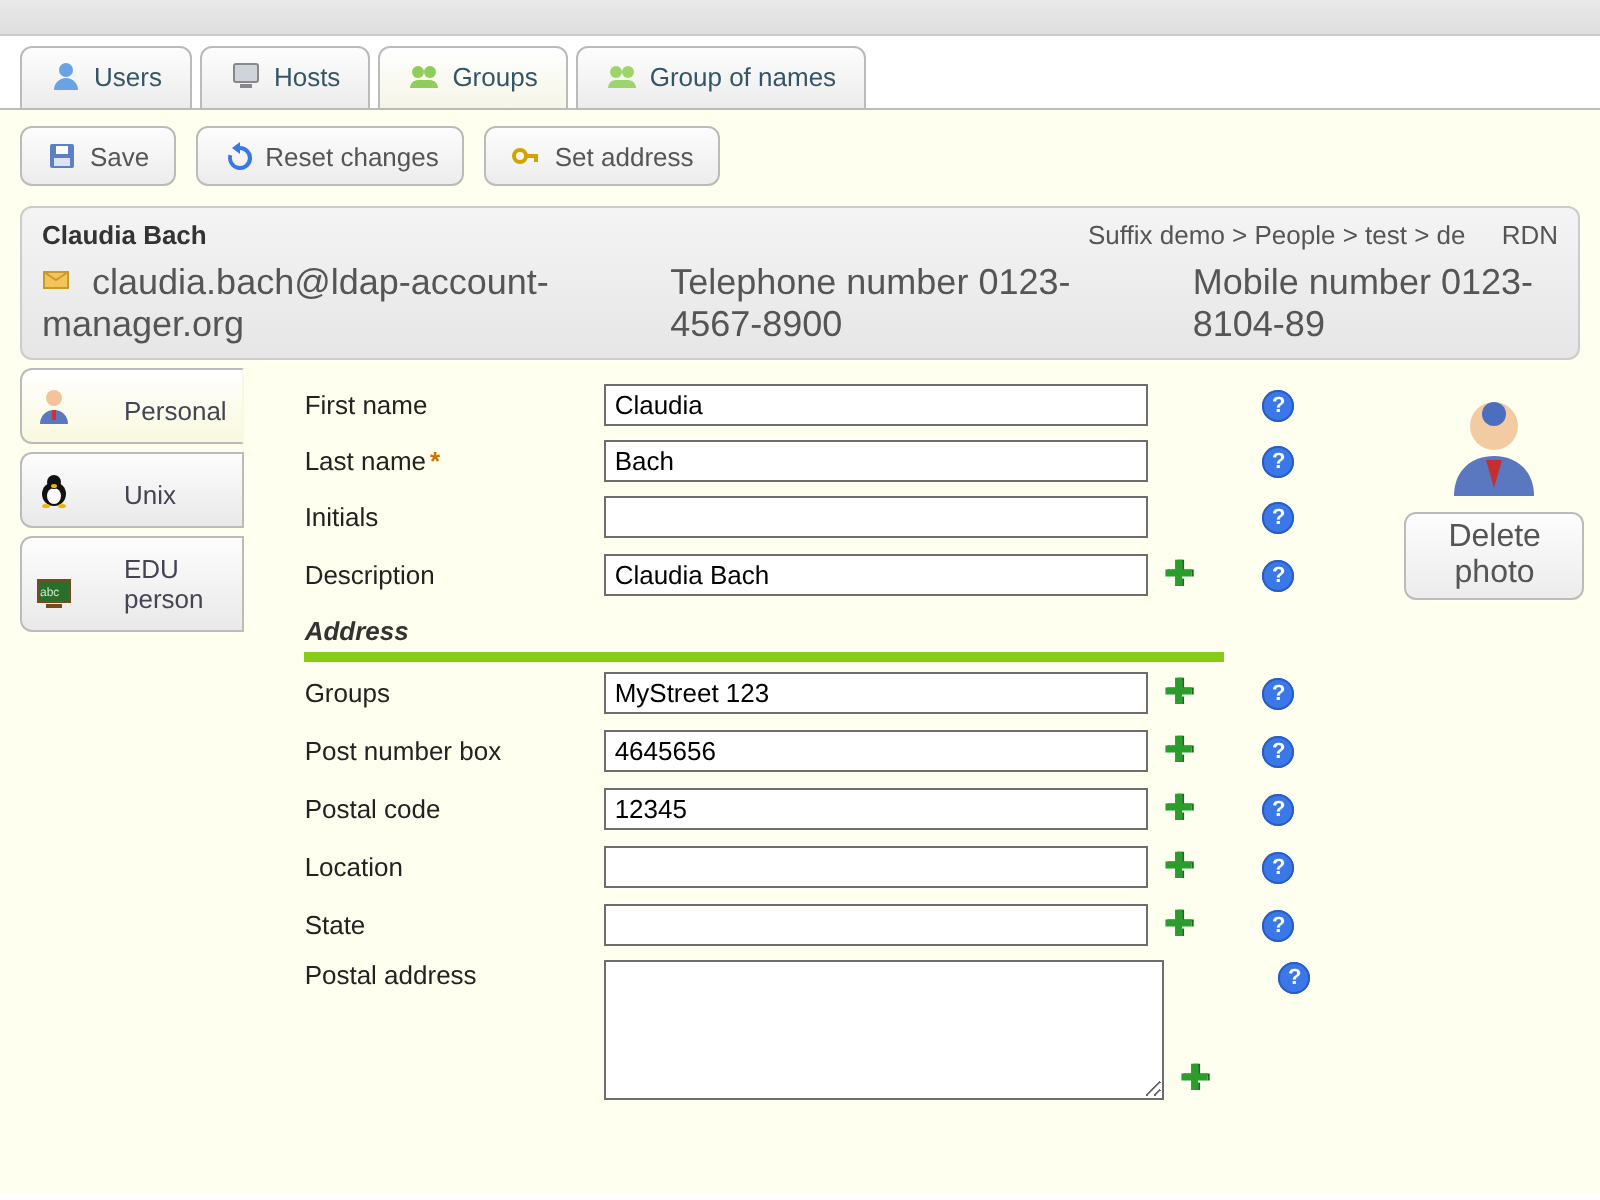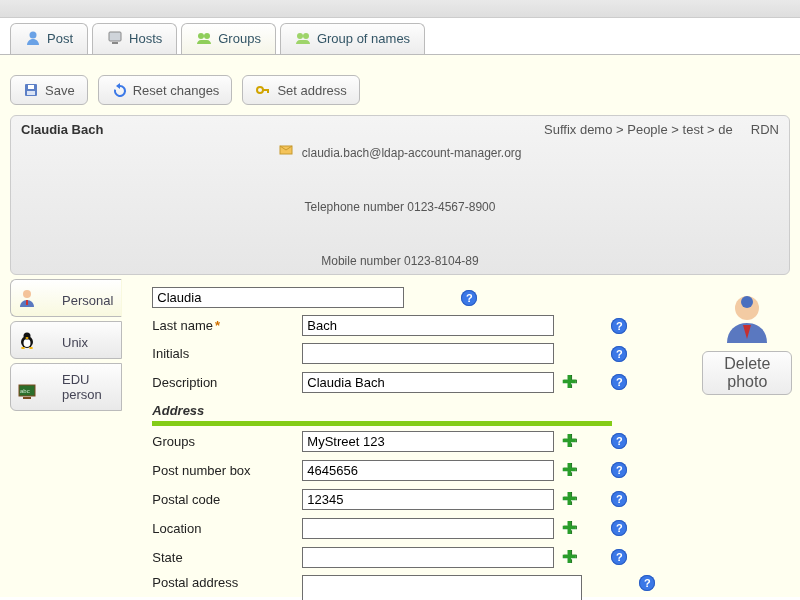--- a/index.html
+++ b/index.html
@@ -27,57 +27,57 @@
     border-bottom: none;
     border-radius: 6px 6px 0 0;
     background: linear-gradient(#fdfdfd,#ececec);
     color: #356; cursor: pointer;
     font-size: 13px;
   }
   .tab.active { background: linear-gradient(#ffffff,#f5f5e8); }
   .ticon { width:16px; height:16px; display:inline-block; }
   .ticon.user svg, .avatar svg { display:block; }
   .workarea { background:#fffff0; padding: 8px 10px 10px 10px; height: calc(600px - 18px - 40px); }
-  .actionrow { display:flex; gap:10px; margin-bottom:10px;margin-top:12px; }
+  .actionrow { display:flex; gap:10px; margin-bottom:10px; }
   .btn {
     display:flex; align-items:center; gap:6px;
     padding:6px 12px; border:1px solid #bbb; border-radius:6px;
     background:linear-gradient(#fdfdfd,#ececec);
     color:#555; cursor:pointer; font-size:13px;
   }
   .btn.small { padding:3px 10px; font-size:16px; }
   .bicon { width:16px; height:16px; display:inline-block; }
   .header {
     margin: 4px 0 4px 0;
     border:1px solid #ccc;
     border-radius:6px;
     background:linear-gradient(#f4f4f4,#e6e6e6);
     padding:6px 10px 6px 10px;
   }
   .header-line1 { display:flex; justify-content:space-between; font-size:13px; }
   .name { font-weight:bold; color:#333; }
   .crumb { color:#555; }
-  .header-line2 { display:flex; gap:40px; margin-top:6px; color:#555; font-size:12px; align-items:center;flex-direction:column;}
+  .header-line2 { display:flex; gap:40px; margin-top:6px; color:#555; font-size:18px; align-items:center;}
   .mailicon { width:14px; height:14px; display:inline-block; margin-right:6px; }
   .body { display:flex; gap:0; }
   .sidetabs { width:140px; display:flex; flex-direction:column; gap:4px; }
   .sidetab {
     display:flex; align-items:flex-end; gap:25px;
     border:1px solid #bbb; border-radius:6px 0 0 6px;
     padding:8px 8px 8px 6px; background:linear-gradient(#fdfdfd,#e9e9e9);
     cursor:pointer; color:#445;
   }
   .sidetab.active { background:linear-gradient(#fff,#f9f9df); border-right-color:#f9f9df; }
   .sticon { width:20px; height:20px; }
   .form { flex:1; padding: 8px 4px 0 30px; font-size:13px; color:#333; }
   .row { display:flex; align-items:center; margin-bottom:7px; }
   .row .label { width:150px; color:#222; }
   .row .req { color:#d07000; font-weight:bold; margin-left:2px;}
   .row input[type=text] {
-    width:252px; border:1px solid #6e6e6e; padding:2px 4px; font-size:13px;
+    width:272px; border:1px solid #6e6e6e; padding:2px 4px; font-size:13px;
     background:#fff;
   }
   .row textarea {
     width:280px; height:70px; border:1px solid #6e6e6e; padding:2px 4px; font-size:13px; background:#fff; resize:both;
   }
   .addslot { width:30px; text-align:center; }
   .helpslot { width:70px; text-align:center; }
   .plus { color:#2a9d2a; font-size:18px; cursor:pointer; text-shadow:0 1px 0 #fff,1px 0 0 #196b19; }
   .help { color:#fff; background:#3b78e7; width:16px; height:16px; border-radius:8px; display:inline-flex; align-items:center; justify-content:center; font-size:11px; font-weight:bold; cursor:pointer; box-shadow:0 0 0 1px #2a5dc1 inset;}
   .section { font-weight:bold; font-style:italic; margin:10px 0 4px 0; border-bottom:5px solid #84cc16; padding-bottom:3px; width:460px;}
@@ -95,21 +95,21 @@
 <div class="topbar"></div>
 
 <div class="tabstrip">
   <div class="tab">
     <span class="ticon">
       <svg viewBox="0 0 16 16" width="16" height="16">
           <circle cx="8" cy="5" r="3.5" fill="#6aa2e6"></circle>
           <path d="M2 15c0-3.3 2.7-6 6-6s6 2.7 6 6" fill="#6aa2e6"></path>
         </svg>
     </span>
-    <span>Post</span>
+    <span>Users</span>
   </div>
   <div class="tab">
     <span class="ticon">
       <svg viewBox="0 0 16 16" width="16" height="16">
           <rect x="2" y="2" width="12" height="9" rx="1" fill="#cfd4da" stroke="#888"></rect>
           <rect x="5" y="12" width="6" height="2" fill="#888"></rect>
         </svg>
     </span>
     <span>Hosts</span>
   </div>
@@ -232,20 +232,21 @@
             </svg>
         </span>
         <span>EDU person</span>
       </div>
     </div>
 
     <div class="form">
       <div class="formwrap">
         <div>
           <div class="row">
+            <span class="label">First name</span>
             <input type="text" value="Claudia" style="">
             <span class="addslot"></span>
             <span class="helpslot"><span class="help">?</span></span>
           </div>
           <div class="row">
             <span class="label">
               <span>Last name</span><span class="req">*</span>
             </span>
             <input type="text" value="Bach" style="">
             <span class="addslot"></span>

